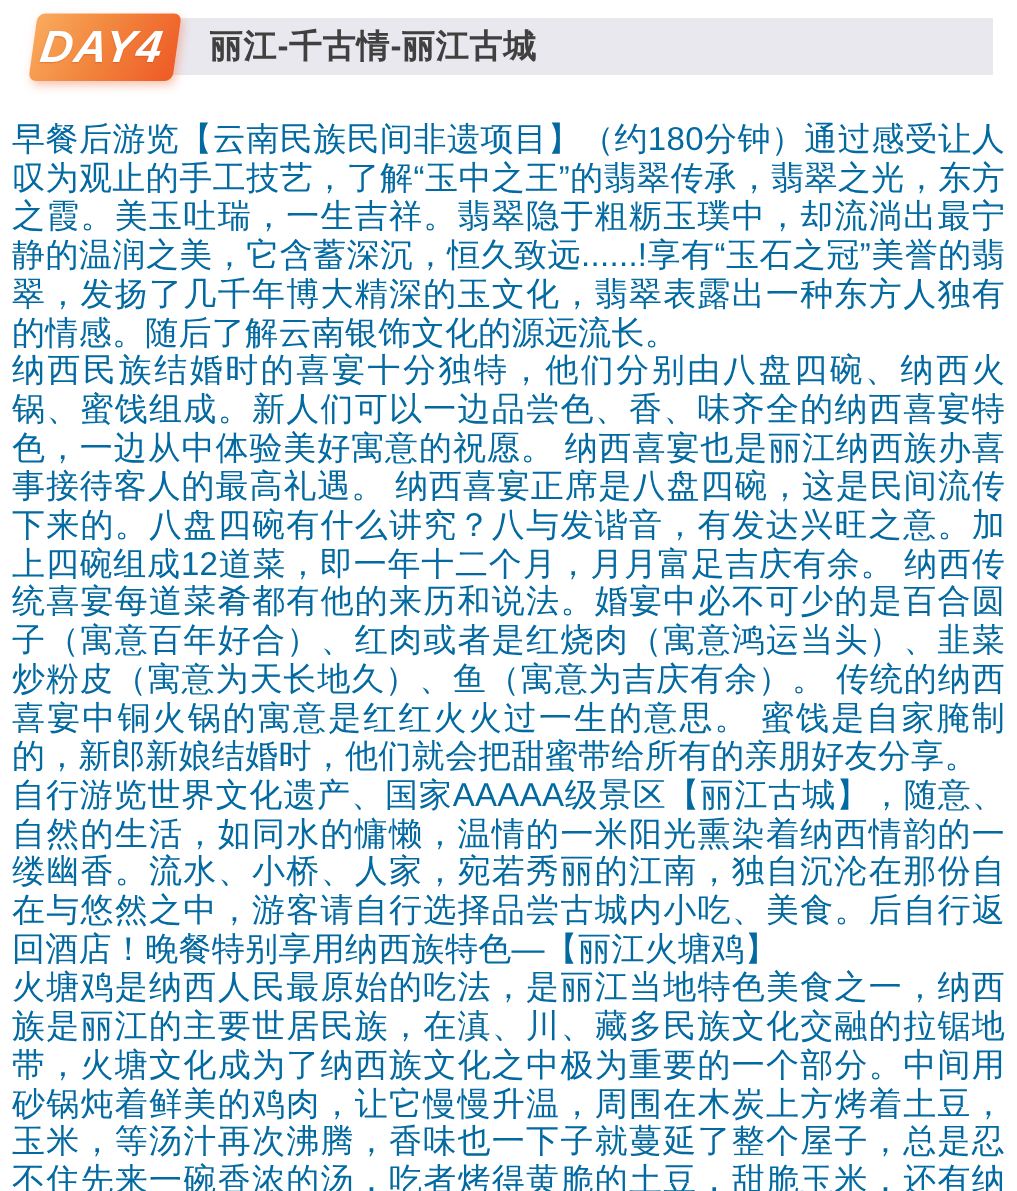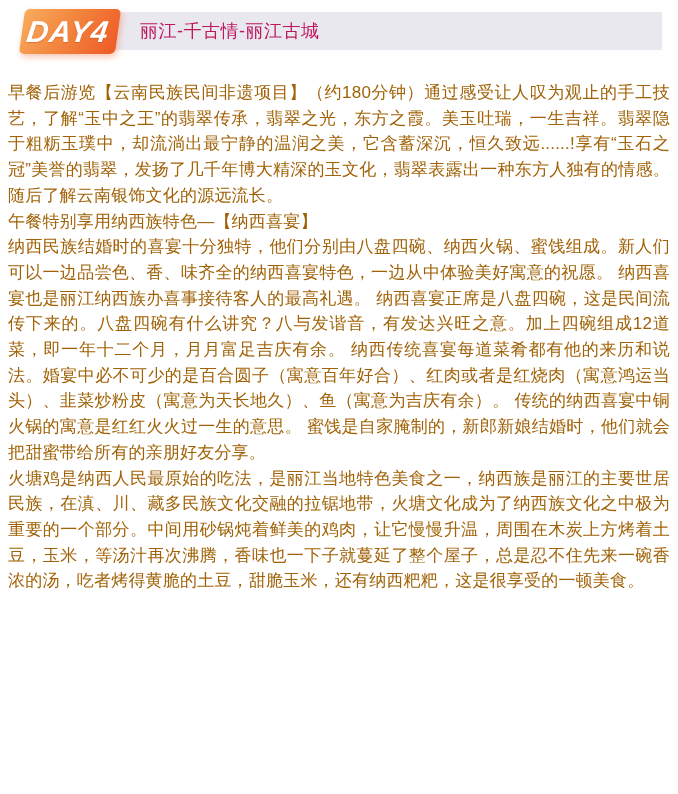--- a/index.html
+++ b/index.html
@@ -26,23 +26,23 @@
     right: 16px;
     top: 12px;
     height: 38px;
     background: #eae8ef;
     display: flex;
     align-items: center;
     padding-left: 110px;
     box-sizing: border-box;
   }
   .day-title {
-    font-size: 18px;
-    font-weight: normal;
-    color: #be185d;
+    font-size: 22px;
+    font-weight: bold;
+    color: #404040;
     letter-spacing: 0.5px;
   }
   .day-badge {
     position: absolute;
     left: 22px;
     top: 9px;
     width: 96px;
     height: 45px;
     background: linear-gradient(115deg, #f9ab5e 0%, #f2873e 45%, #ee5a26 100%);
     transform: skewX(-8deg);
@@ -61,23 +61,23 @@
     padding-right: 4px;
     text-shadow: 0 1px 1px rgba(180,60,10,0.35);
   }
   
   .itinerary-text {
     padding: 0 8px;
     margin-top: 26px;
   }
   .itinerary-text p {
     margin: 0;
-    font-size: 17px;
+    font-size: 22px;
     line-height: 25.7px;
-    color: #a16207;
+    color: #0369a1;
     letter-spacing: 0.2px;
     text-align: justify;
     word-break: break-all;
   }
 </style>
 </head>
 <body>
 
 <div class="page">
 
@@ -85,18 +85,18 @@
     <div class="day-header-bar">
       <span class="day-title">丽江-千古情-丽江古城</span>
     </div>
     <div class="day-badge">
       <span class="day-badge-label">DAY4</span>
     </div>
   </header>
 
   <main class="itinerary-text">
     <p>早餐后游览【云南民族民间非遗项目】（约180分钟）通过感受让人叹为观止的手工技艺，了解“玉中之王”的翡翠传承，翡翠之光，东方之霞。美玉吐瑞，一生吉祥。翡翠隐于粗粝玉璞中，却流淌出最宁静的温润之美，它含蓄深沉，恒久致远......!享有“玉石之冠”美誉的翡翠，发扬了几千年博大精深的玉文化，翡翠表露出一种东方人独有的情感。随后了解云南银饰文化的源远流长。</p>
-    <p>午餐特别享用纳西族特色—【纳西喜宴】</p>
     <p>纳西民族结婚时的喜宴十分独特，他们分别由八盘四碗、纳西火锅、蜜饯组成。新人们可以一边品尝色、香、味齐全的纳西喜宴特色，一边从中体验美好寓意的祝愿。 纳西喜宴也是丽江纳西族办喜事接待客人的最高礼遇。 纳西喜宴正席是八盘四碗，这是民间流传下来的。八盘四碗有什么讲究？八与发谐音，有发达兴旺之意。加上四碗组成12道菜，即一年十二个月，月月富足吉庆有余。 纳西传统喜宴每道菜肴都有他的来历和说法。婚宴中必不可少的是百合圆子（寓意百年好合）、红肉或者是红烧肉（寓意鸿运当头）、韭菜炒粉皮（寓意为天长地久）、鱼（寓意为吉庆有余）。 传统的纳西喜宴中铜火锅的寓意是红红火火过一生的意思。 蜜饯是自家腌制的，新郎新娘结婚时，他们就会把甜蜜带给所有的亲朋好友分享。</p>
+    <p>自行游览世界文化遗产、国家AAAAA级景区【丽江古城】，随意、自然的生活，如同水的慵懒，温情的一米阳光熏染着纳西情韵的一缕幽香。流水、小桥、人家，宛若秀丽的江南，独自沉沦在那份自在与悠然之中，游客请自行选择品尝古城内小吃、美食。后自行返回酒店！晚餐特别享用纳西族特色—【丽江火塘鸡】</p>
     <p>火塘鸡是纳西人民最原始的吃法，是丽江当地特色美食之一，纳西族是丽江的主要世居民族，在滇、川、藏多民族文化交融的拉锯地带，火塘文化成为了纳西族文化之中极为重要的一个部分。中间用砂锅炖着鲜美的鸡肉，让它慢慢升温，周围在木炭上方烤着土豆，玉米，等汤汁再次沸腾，香味也一下子就蔓延了整个屋子，总是忍不住先来一碗香浓的汤，吃者烤得黄脆的土豆，甜脆玉米，还有纳西粑粑，这是很享受的一顿美食。</p>
   </main>
 
 </div>
 
 </body></html>

